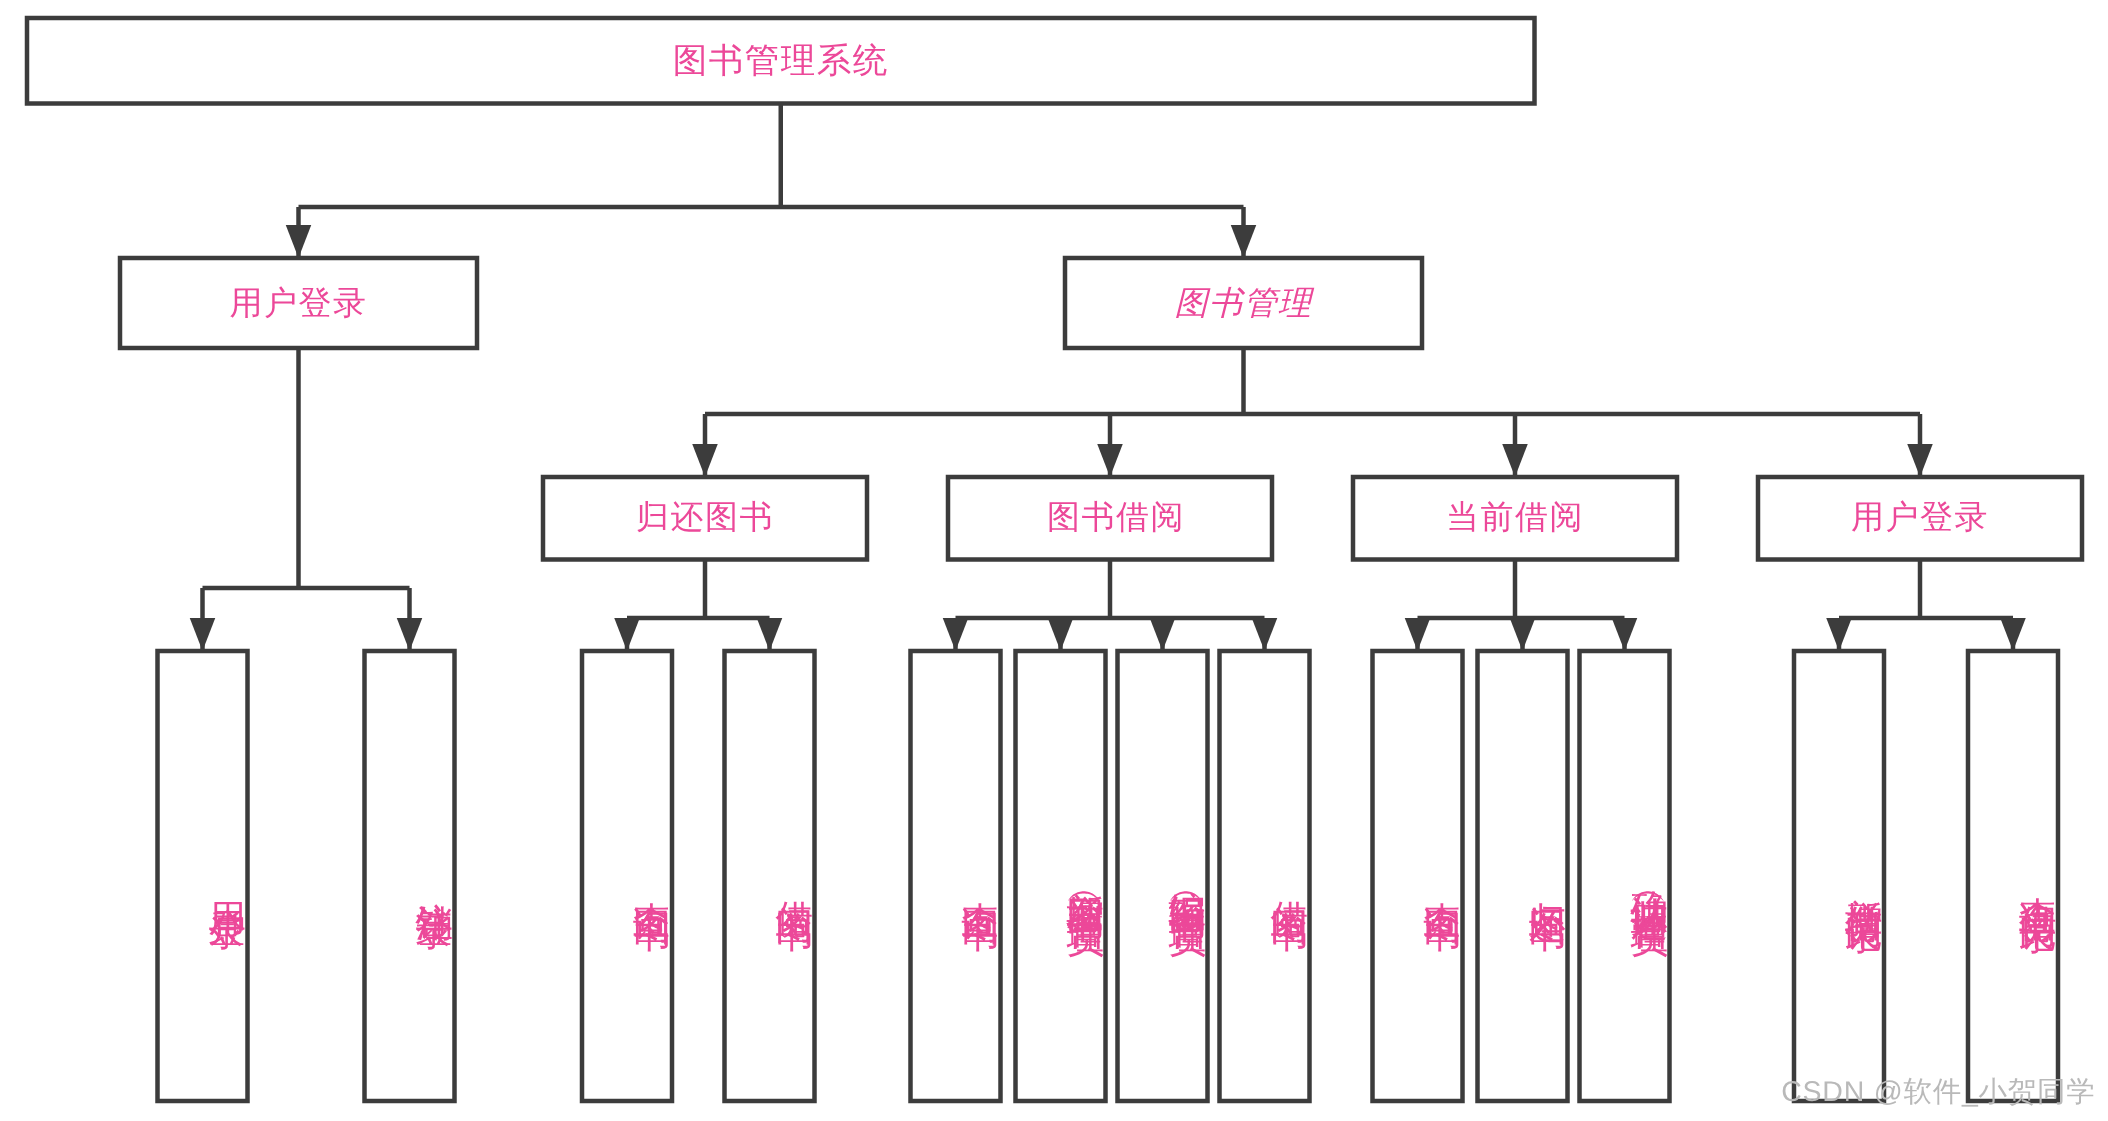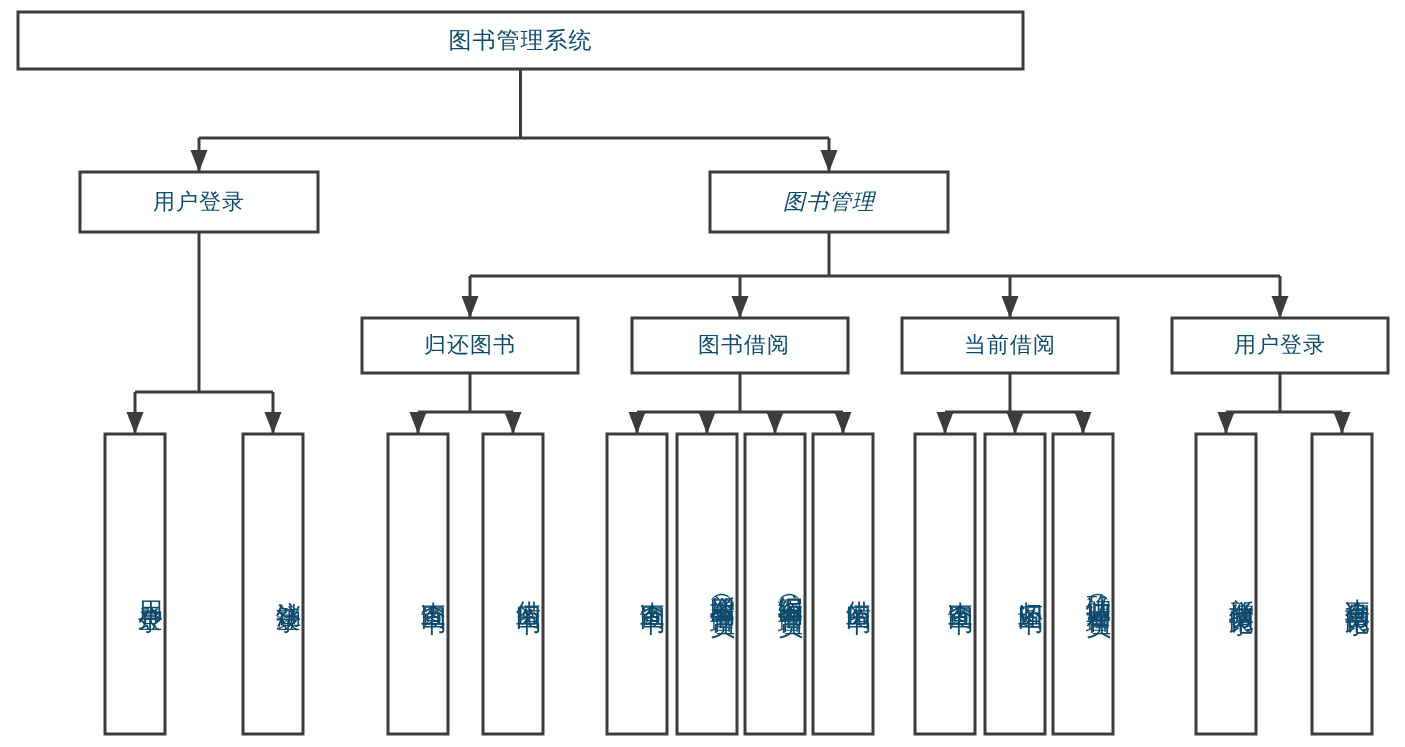--- a/index.html
+++ b/index.html
@@ -39,21 +39,21 @@
   }
   .arrow-head {
     fill: #3c3c3c;
     stroke: none;
   }
   .node-label {
     position: absolute;
     display: flex;
     align-items: center;
     justify-content: center;
-    color: #0c4a6e;
+    color: #ec4899;
     font-family: "Liberation Sans", "DejaVu Sans", sans-serif;
     pointer-events: none;
     text-align: left;
   }
   .node-label.horizontal {
     font-size: 22px;
     letter-spacing: 1px;
     line-height: 1.2;
   }
   .node-label.root {
@@ -181,14 +181,15 @@
       <div class="node-label vertical" style="left: 677px; top: 434px; width: 60px; height: 300px;">新增图书（管理员）</div>
       <div class="node-label vertical" style="left: 745px; top: 434px; width: 60px; height: 300px;">编辑图书（管理员）</div>
       <div class="node-label vertical" style="left: 813px; top: 434px; width: 60px; height: 300px;">借阅图书</div>
       <div class="node-label vertical" style="left: 915px; top: 434px; width: 60px; height: 300px;">查询图书</div>
       <div class="node-label vertical" style="left: 985px; top: 434px; width: 60px; height: 300px;">归还图书</div>
       <div class="node-label vertical" style="left: 1053px; top: 434px; width: 60px; height: 300px;">确认归还（管理员）</div>
       <div class="node-label vertical" style="left: 1196px; top: 434px; width: 60px; height: 300px;">新增借阅记录</div>
       <div class="node-label vertical" style="left: 1312px; top: 434px; width: 60px; height: 300px;">查询借阅记录</div>
     </div>
 
+  <div class="watermark">CSDN @软件_小贺同学</div>
 
 </div>
 
 </body></html>

